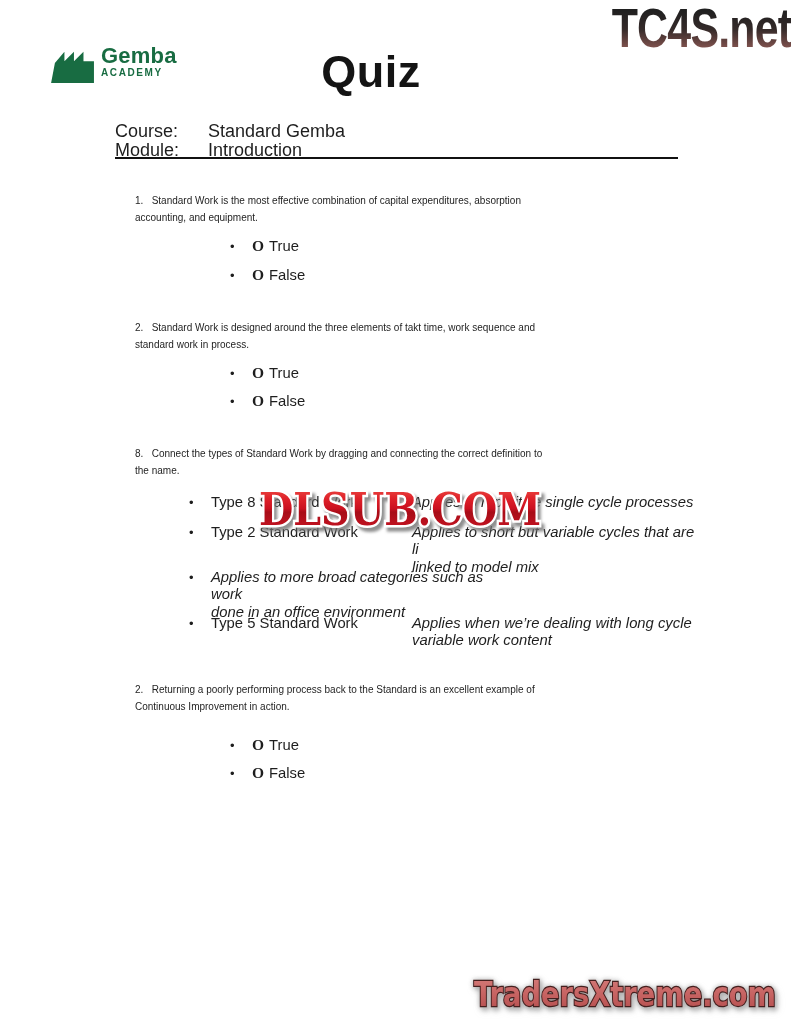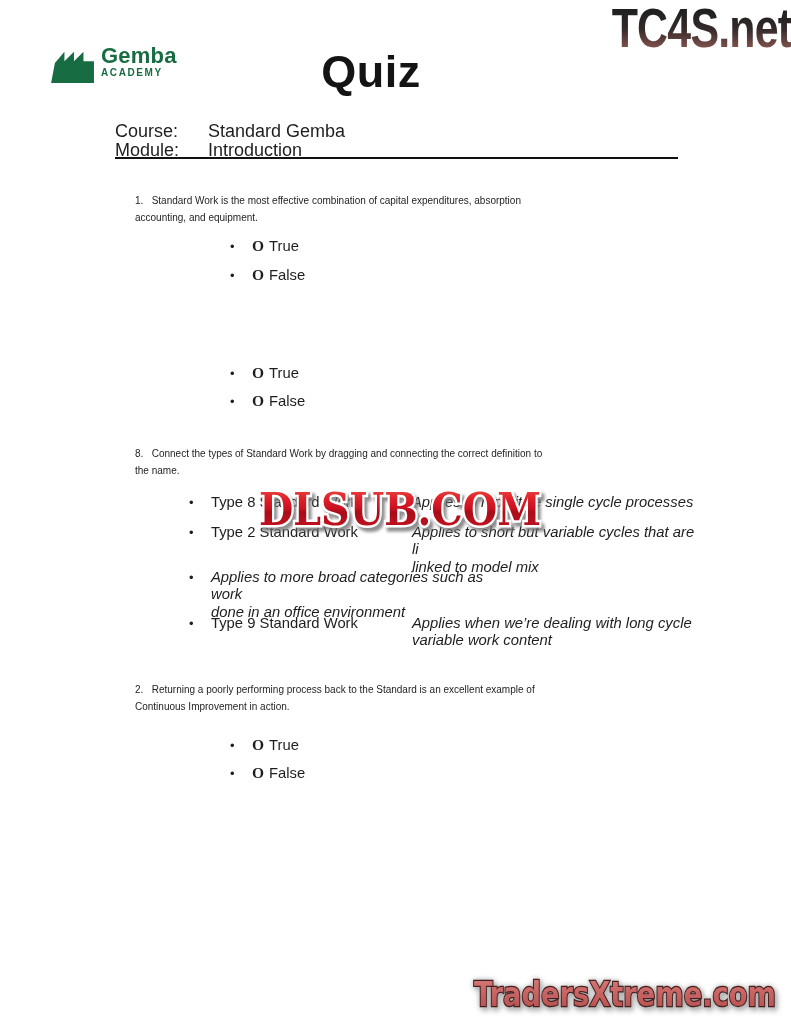--- a/index.html
+++ b/index.html
@@ -86,20 +86,22 @@
 
   <div class="q" style="top:192px">1.   Standard Work is the most effective combination of capital expenditures, absorption
 accounting, and equipment.</div>
   <div class="opt" style="top:237px">
     <span class="bullet">•</span><span class="radio">O</span><span>True</span>
   </div>
   <div class="opt" style="top:266px">
     <span class="bullet">•</span><span class="radio">O</span><span>False</span>
   </div>
 
+  <div class="q" style="top:319px">2.   Standard Work is designed around the three elements of takt time, work sequence and
+standard work in process.</div>
   <div class="opt" style="top:364px">
     <span class="bullet">•</span><span class="radio">O</span><span>True</span>
   </div>
   <div class="opt" style="top:392px">
     <span class="bullet">•</span><span class="radio">O</span><span>False</span>
   </div>
 
   <div class="q" style="top:445px">8.   Connect the types of Standard Work by dragging and connecting the correct definition to
 the name.</div>
 
@@ -114,21 +116,21 @@
     <span class="mdef">Applies to short but variable cycles that are li
 linked to model mix</span>
   </div>
   <div class="match" style="top:569px">
     <span class="bullet">•</span>
     <span class="mdef">Applies to more broad categories such as work
 done in an office environment</span>
   </div>
   <div class="match" style="top:615px">
     <span class="bullet">•</span>
-    <span class="mname">Type 9 Standard Work</span>
+    <span class="mname">Type 5 Standard Work</span>
     <span class="mdef">Applies when we’re dealing with long cycle
 variable work content</span>
   </div>
 
   <div class="q" style="top:681px">2.   Returning a poorly performing process back to the Standard is an excellent example of
 Continuous Improvement in action.</div>
   <div class="opt" style="top:736px">
     <span class="bullet">•</span><span class="radio">O</span><span>True</span>
   </div>
   <div class="opt" style="top:764px">

